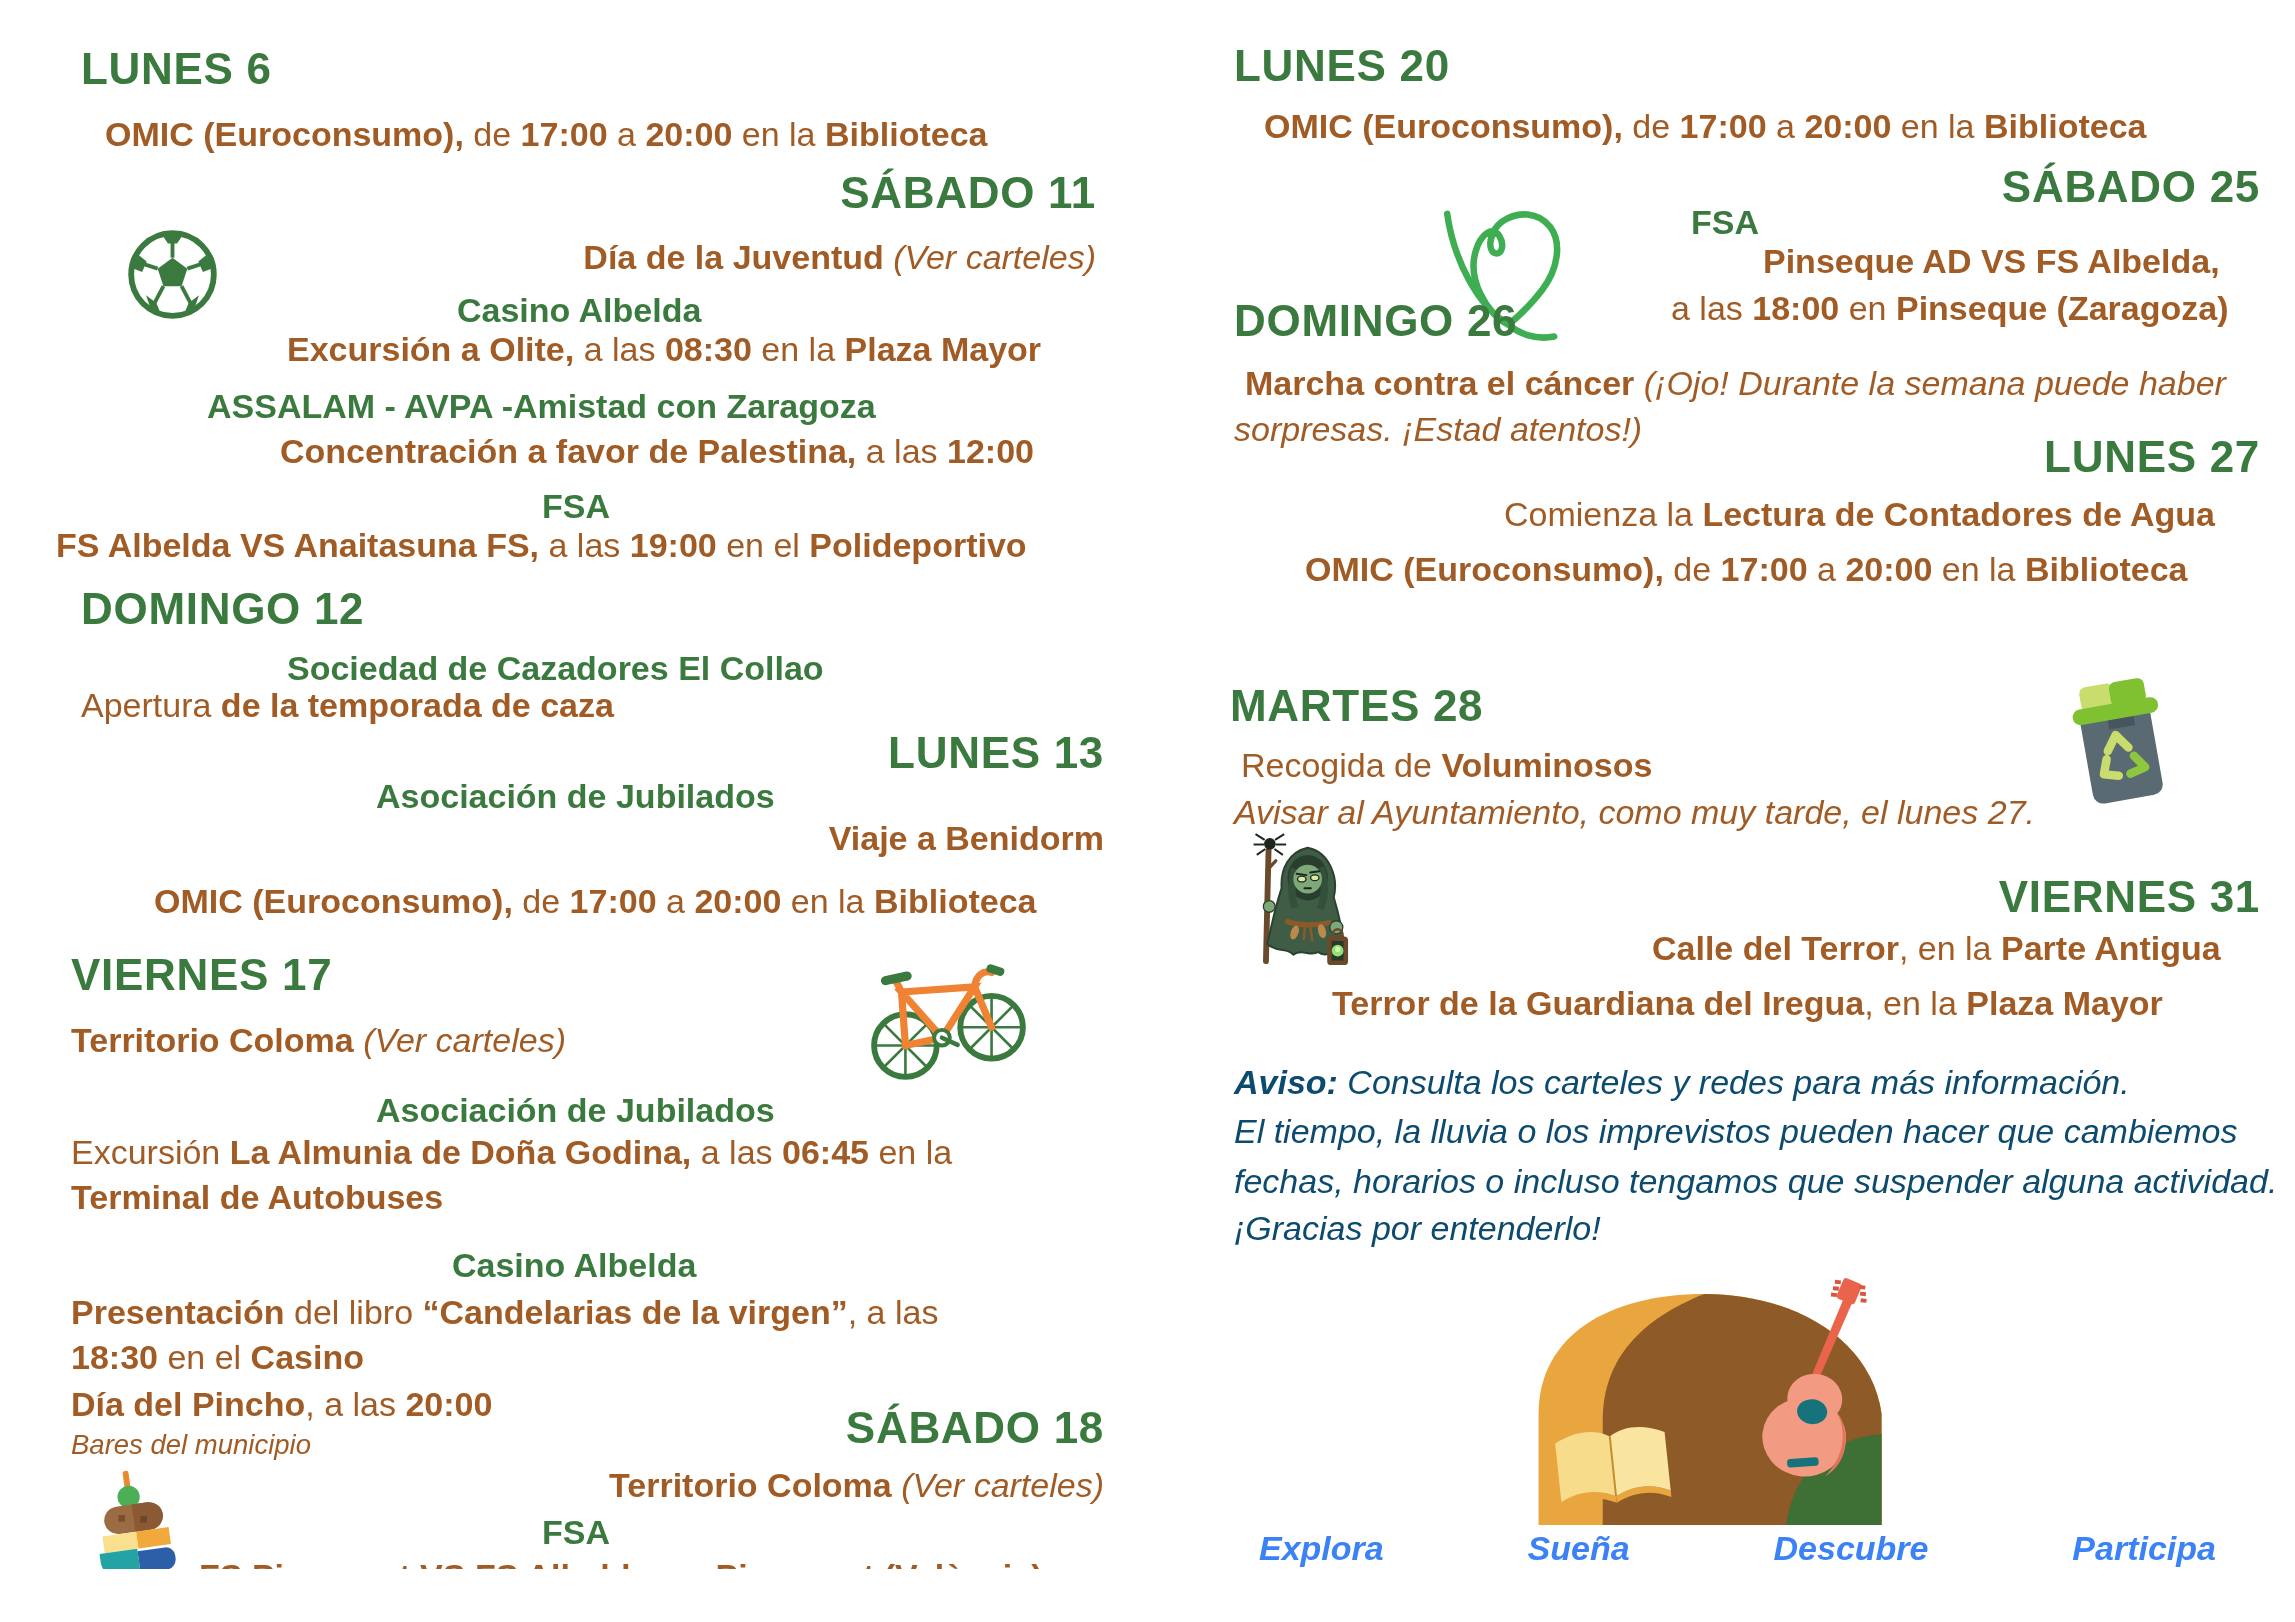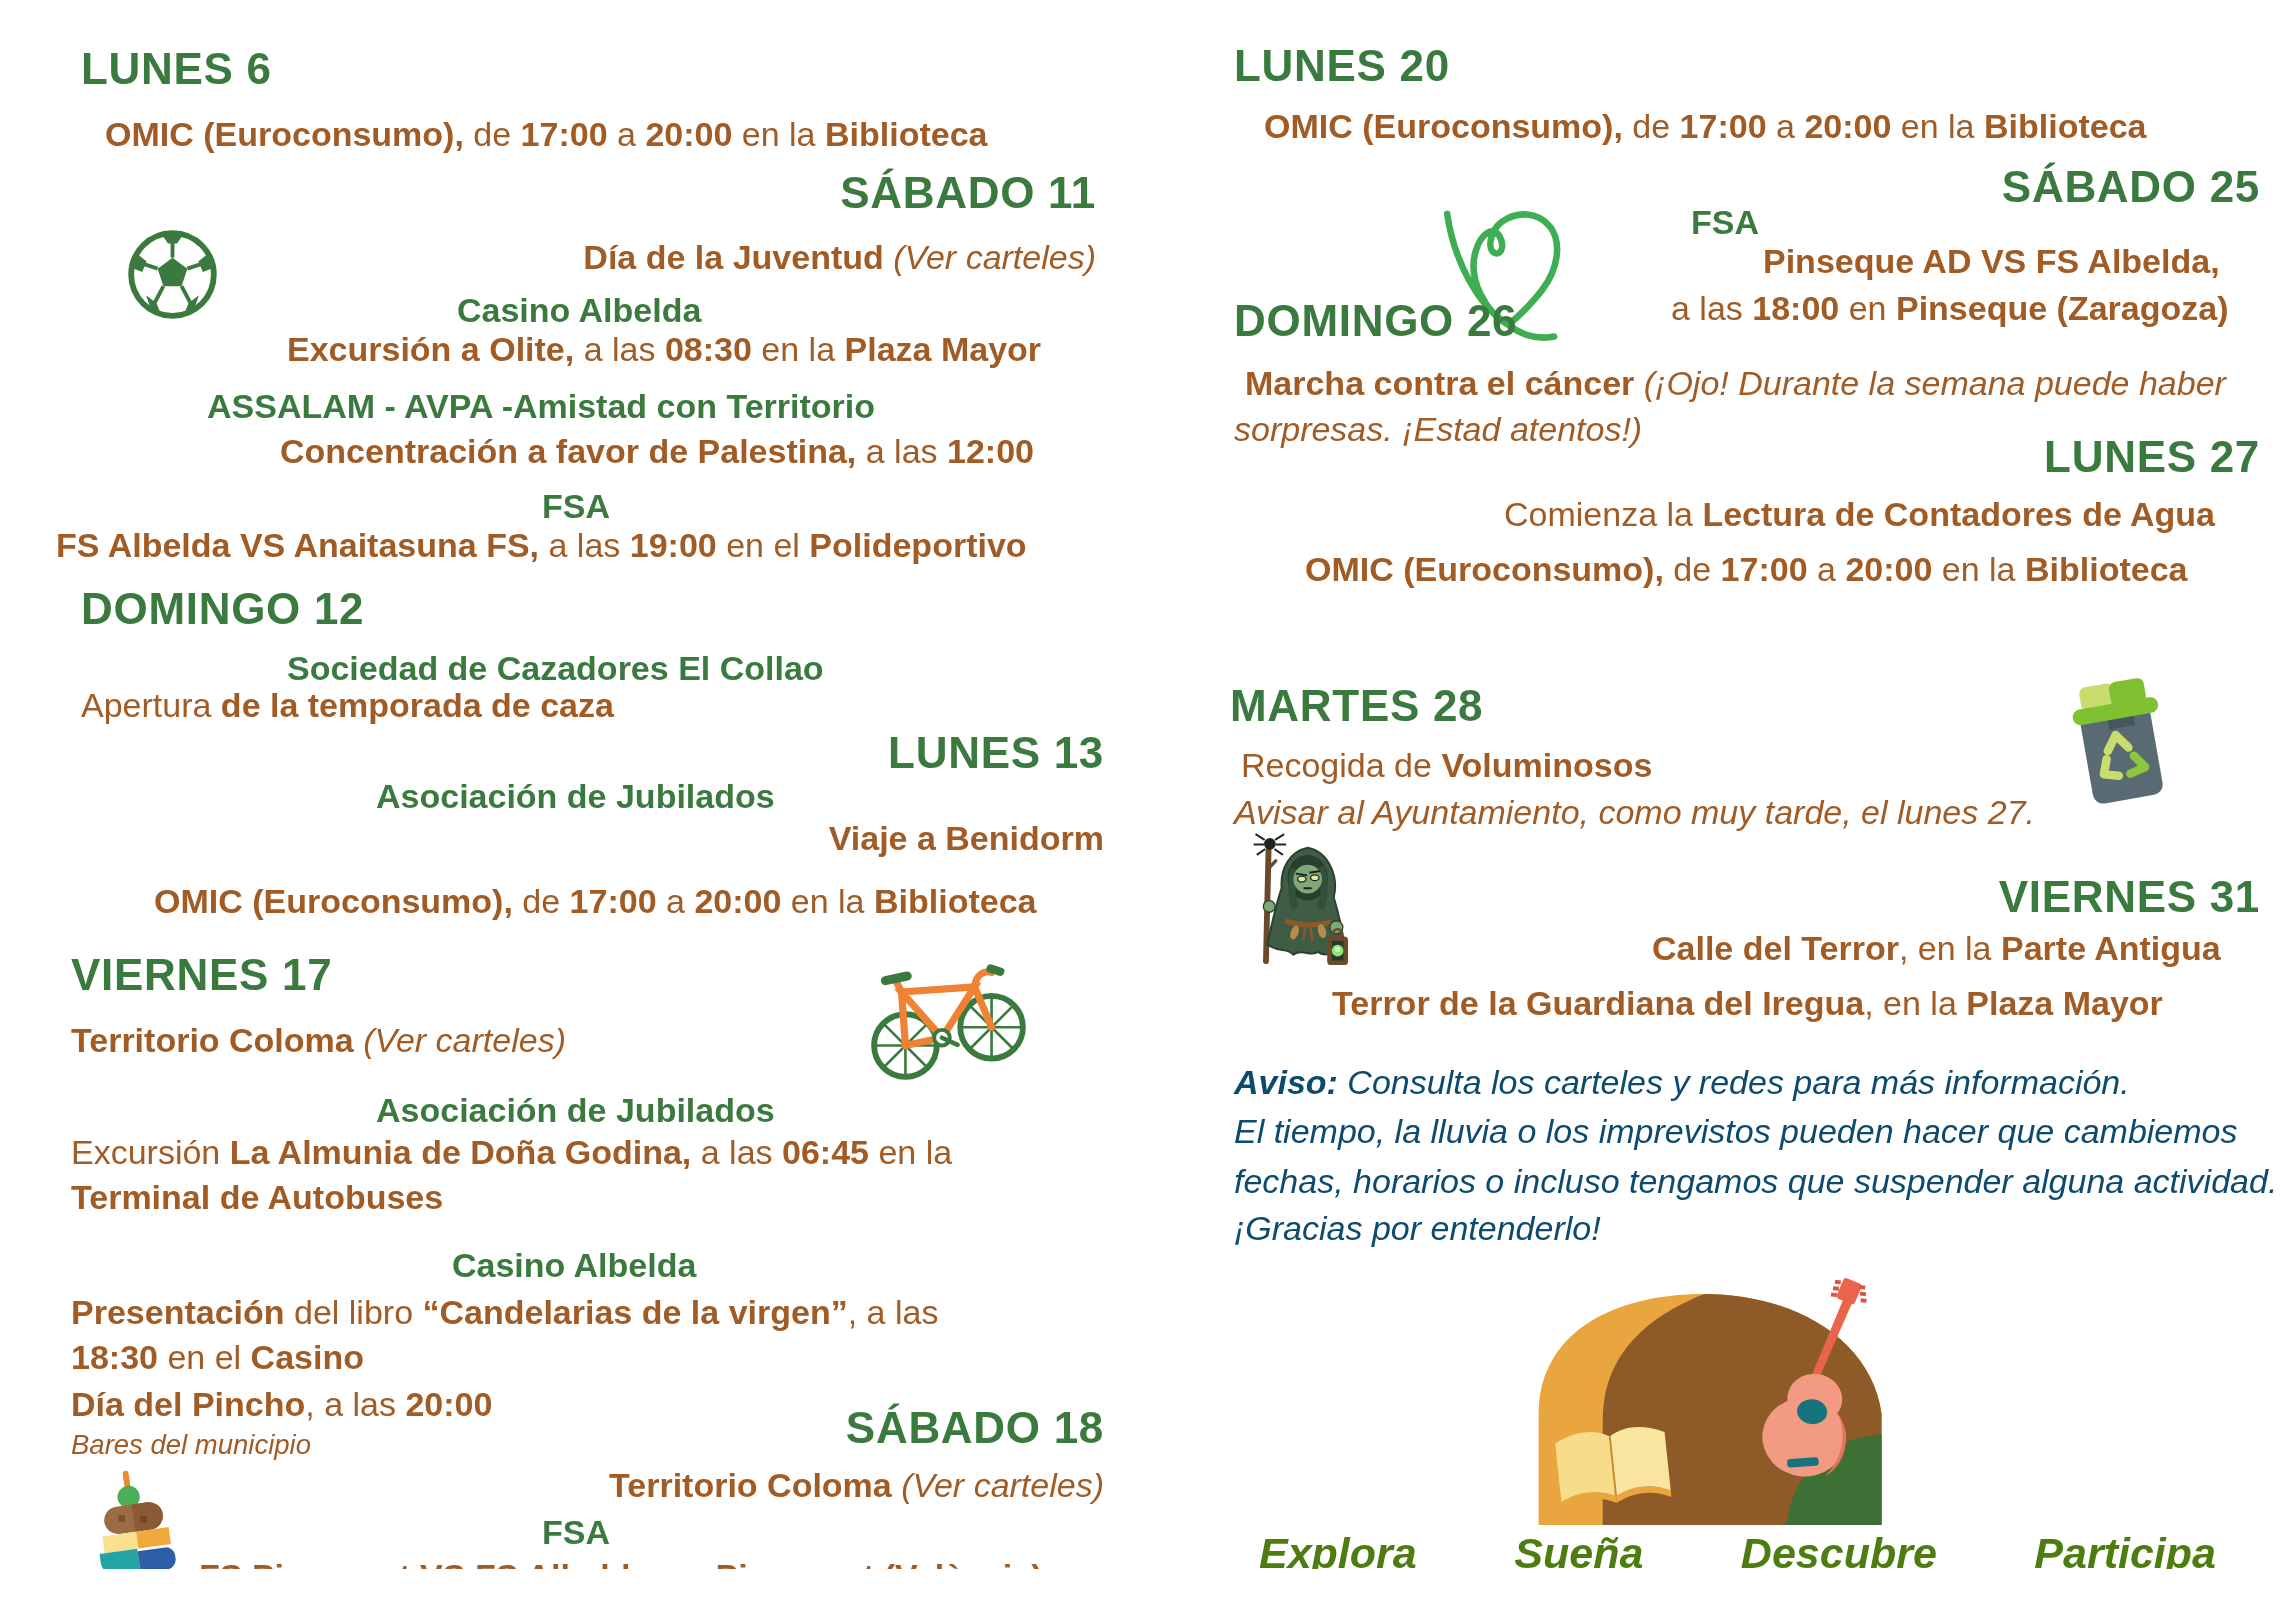--- a/index.html
+++ b/index.html
@@ -9,21 +9,21 @@
   .ln{position:absolute;white-space:nowrap;font-size:34px;color:#A15B25;}
   .g{color:#3B7A3F;font-weight:700;}
   .b{font-weight:700;}
   .i{font-style:italic;}
   .sm{font-size:27.5px;}
   .aviso{position:absolute;left:1234px;width:1034px;text-align:left;white-space:nowrap;
          font-size:34px;font-style:italic;color:#0c4a6e;}
   .icon{position:absolute;}
   .icon svg{display:block;width:100%;height:100%;}
   .footer{position:absolute;left:1259px;top:1529px;width:957px;display:flex;
-          justify-content:space-between;font-size:43px;font-weight:700;font-style:italic;color:#4d7c0f;}
+          justify-content:space-between;font-size:34px;font-weight:700;font-style:italic;color:#3b82f6;}
 </style>
 </head>
 <body>
 
 <div class="page">
 
   <div class="h" style="left:81px;top:44px">LUNES 6</div>
 
   <div class="ln" style="left:105px;top:115px"><span class="b">OMIC (Euroconsumo),</span><span> de </span><span class="b">17:00</span><span> a </span><span class="b">20:00</span><span> en la </span><span class="b">Biblioteca</span></div>
 
@@ -49,21 +49,21 @@
       </g>
     </svg>
   </div>
 
   <div class="ln" style="right:1199px;top:238px"><span class="b">Día de la Juventud</span><span class="i"> (Ver carteles)</span></div>
 
   <div class="ln g" style="left:457px;top:291px">Casino Albelda</div>
 
   <div class="ln" style="left:287px;top:330px"><span class="b">Excursión a Olite,</span><span> a las </span><span class="b">08:30</span><span> en la </span><span class="b">Plaza Mayor</span></div>
 
-  <div class="ln g" style="left:207px;top:387px">ASSALAM - AVPA -Amistad con Territorio</div>
+  <div class="ln g" style="left:207px;top:387px">ASSALAM - AVPA -Amistad con Zaragoza</div>
 
   <div class="ln" style="left:280px;top:432px"><span class="b">Concentración a favor de Palestina,</span><span> a las </span><span class="b">12:00</span></div>
 
   <div class="ln g" style="left:542px;top:487px">FSA</div>
 
   <div class="ln" style="left:56px;top:526px"><span class="b">FS Albelda VS Anaitasuna  FS,</span><span> a las </span><span class="b">19:00</span><span> en el </span><span class="b">Polideportivo</span></div>
 
   <div class="h" style="left:81px;top:584px">DOMINGO 12</div>
 
   <div class="ln g" style="left:287px;top:649px">Sociedad de Cazadores El Collao</div>

